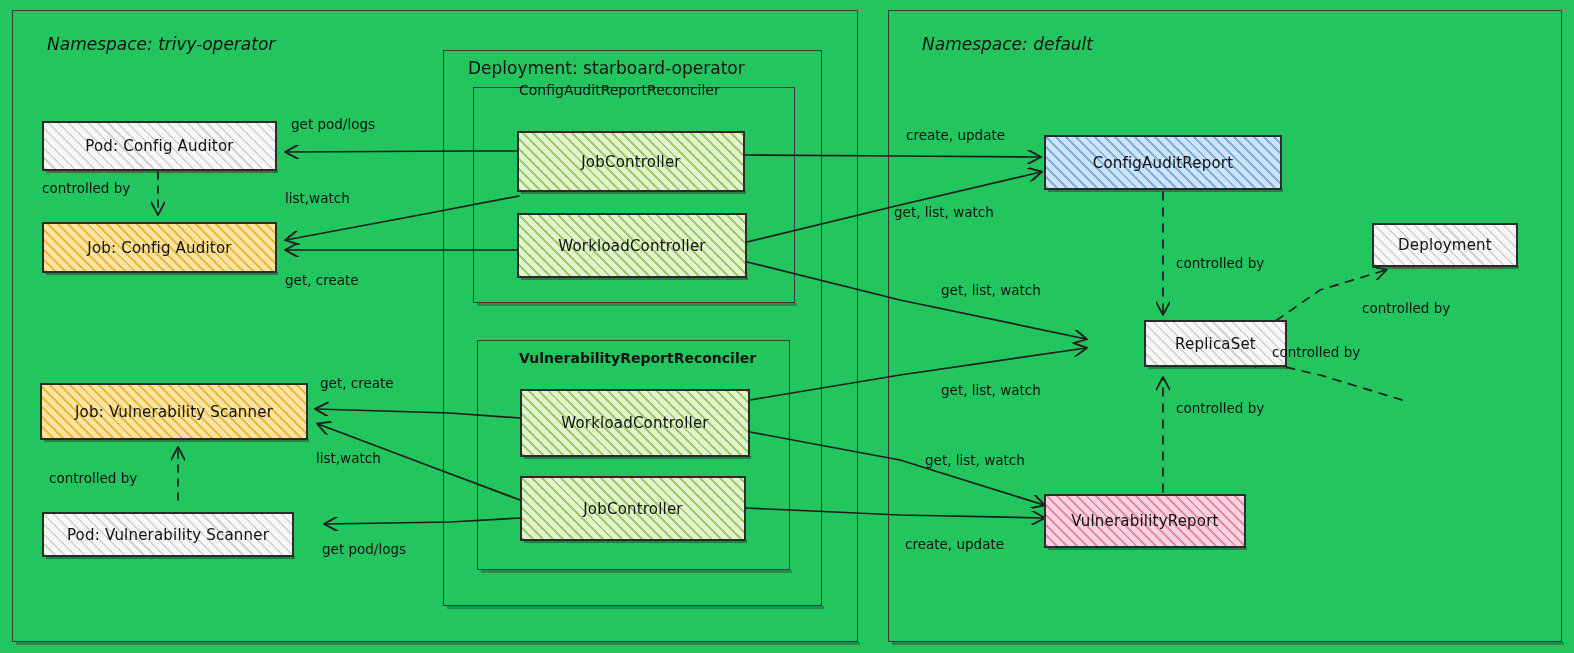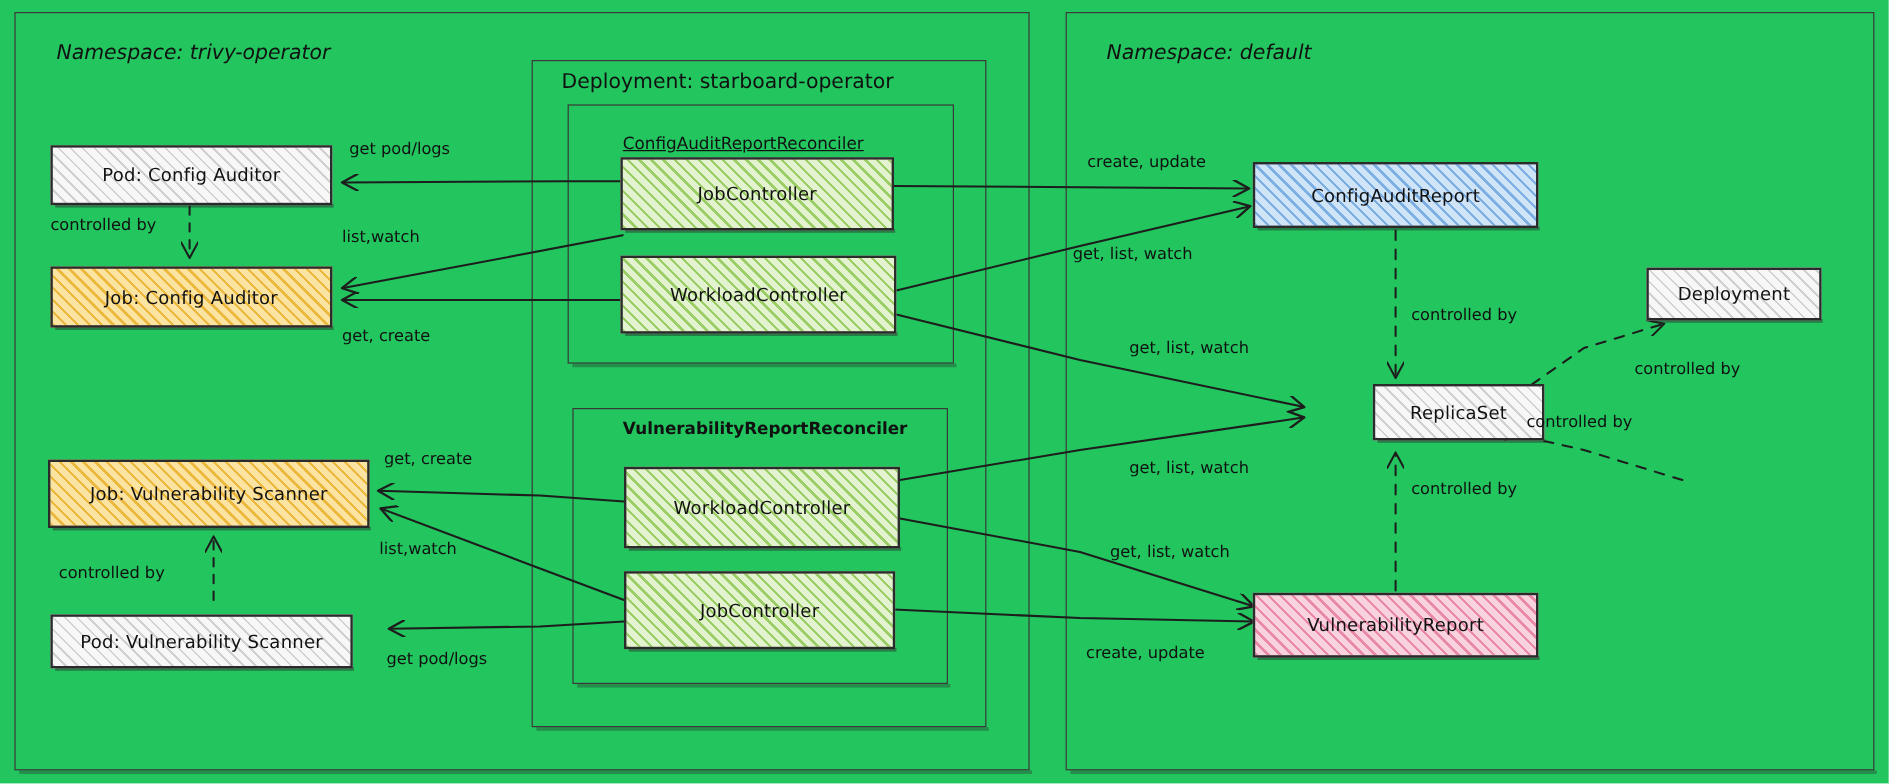--- a/index.html
+++ b/index.html
@@ -51,21 +51,21 @@
 
   <div class="container shadow" style="left:443px;top:50px;width:379px;height:556px;"></div>
 
   <div class="container shadow" style="left:473px;top:87px;width:322px;height:216px;"></div>
 
   <div class="container shadow" style="left:477px;top:340px;width:313px;height:230px;"></div>
 
   <div class="caption cap-ns" style="left:47px;top:34px;">Namespace: trivy-operator</div>
   <div class="caption cap-ns" style="left:922px;top:34px;">Namespace: default</div>
   <div class="caption cap-dep" style="left:468px;top:58px;">Deployment: starboard-operator</div>
-  <div class="caption cap-rec" style="left:519px;top:112px;text-decoration:underline;">ConfigAuditReportReconciler</div>
+  <div class="caption cap-rec" style="left:519px;top:82px;">ConfigAuditReportReconciler</div>
   <div class="caption cap-rec" style="left:519px;top:350px;font-weight:bold;">VulnerabilityReportReconciler</div>
 
   <svg class="layer" viewBox="0 0 1574 653">
     <defs>
       <marker id="ah" markerWidth="16" markerHeight="14" refX="13" refY="7" orient="auto" markerUnits="userSpaceOnUse">
         <path d="M1,0 L14,7 L1,14" fill="none" stroke="#1d1d1d" stroke-width="1.9" stroke-linecap="round" stroke-linejoin="round"></path>
       </marker>
       <marker id="ahd" markerWidth="16" markerHeight="14" refX="13" refY="7" orient="auto" markerUnits="userSpaceOnUse">
         <path d="M1,0 L14,7 L1,14" fill="none" stroke="#1d1d1d" stroke-width="1.7" stroke-linecap="round" stroke-linejoin="round"></path>
       </marker>
@@ -148,21 +148,21 @@
 
   <div class="node hatch-grey" style="left:1144px;top:320px;width:143px;height:47px;">
     <span>ReplicaSet</span>
   </div>
 
   <div class="node hatch-grey" style="left:1372px;top:223px;width:146px;height:44px;">
     <span>Deployment</span>
   </div>
 
 
-  <div class="node hatch-pink" style="left:1044px;top:494px;width:238px;height:54px;">
+  <div class="node hatch-pink" style="left:1044px;top:494px;width:202px;height:54px;">
     <span>VulnerabilityReport</span>
   </div>
 
   <div class="edge-label" style="left:291px;top:116px;">get pod/logs</div>
 
   <div class="edge-label" style="left:42px;top:180px;">controlled by</div>
 
   <div class="edge-label" style="left:285px;top:190px;">list,watch</div>
 
   <div class="edge-label" style="left:285px;top:272px;">get, create</div>

